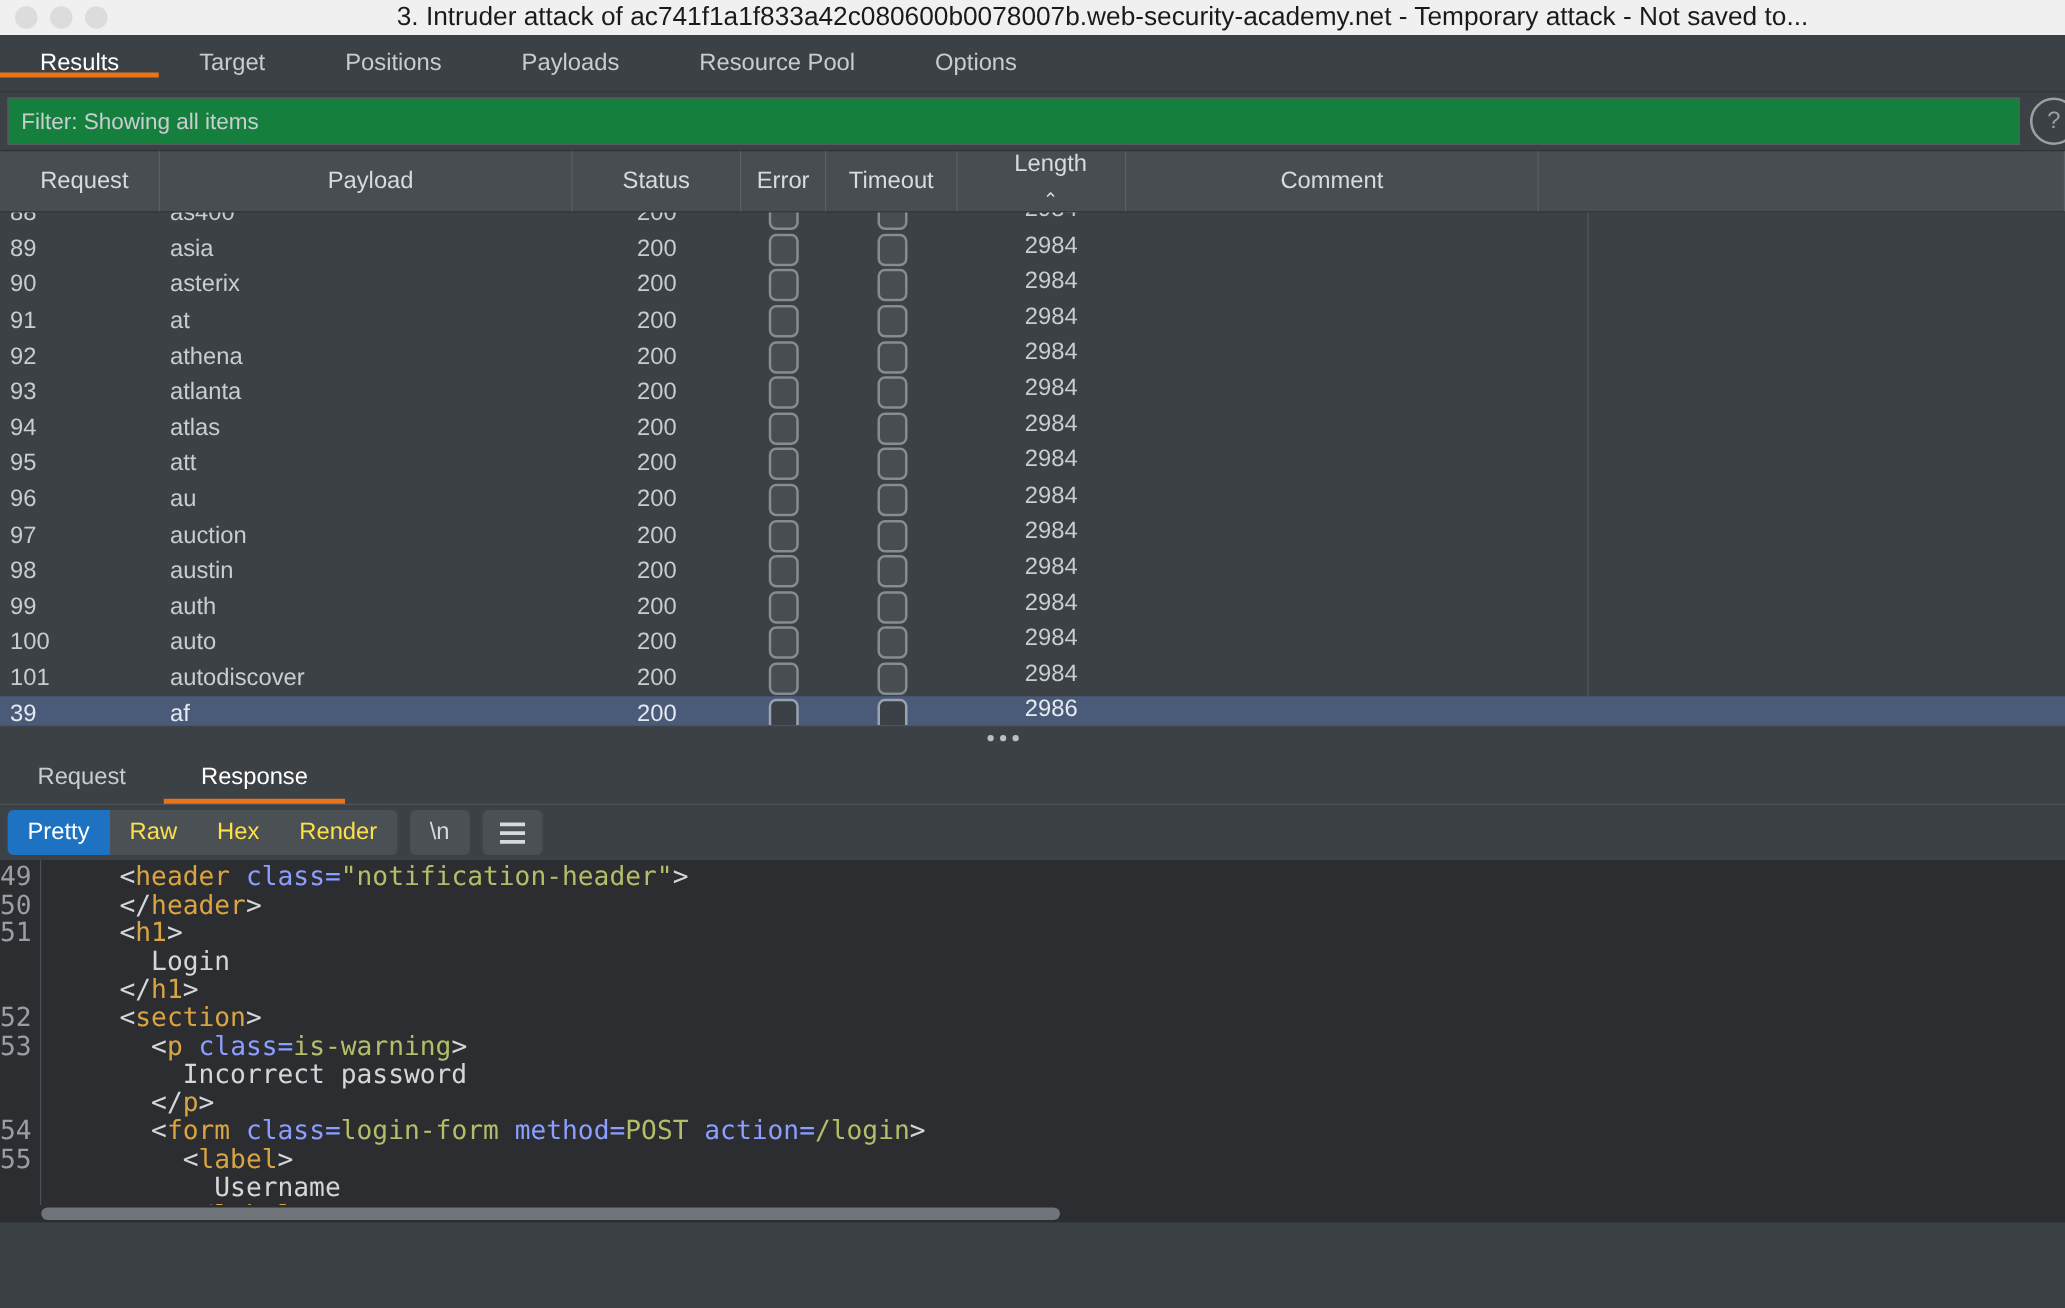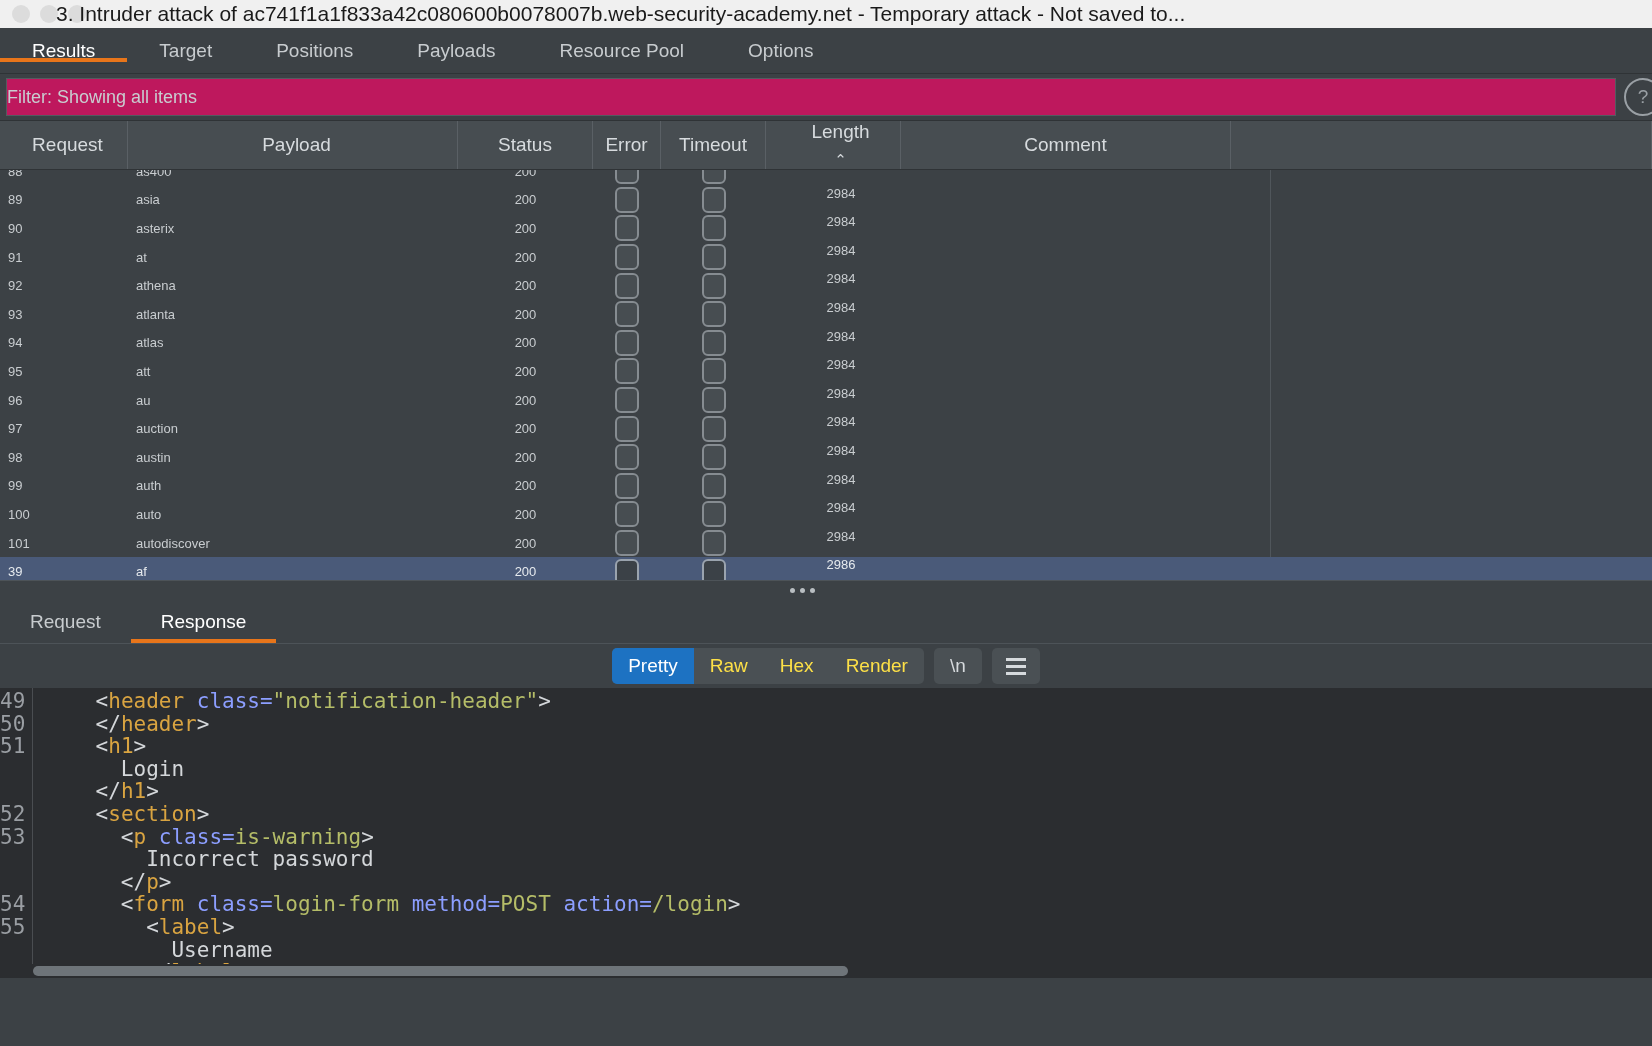--- a/index.html
+++ b/index.html
@@ -17,25 +17,26 @@
     display: flex;
     align-items: center;
     padding-left: 12px;
     position: relative;
   }
   .traffic { display: flex; gap: 10px; align-items: center; }
   .dot { width: 18px; height: 18px; border-radius: 50%; background: #dcdcdc; }
   .title-text {
     position: absolute;
     left: 0; right: 0;
+    text-align: center;
     font-size: 21px;
     color: #1a1a1a;
     white-space: nowrap;
     overflow: hidden;
-    padding-left: 56px;
+    padding-left: 120px;
     padding-right: 8px;
   }
 
   
   .tabstrip {
     height: 46px;
     background: #3c4145;
     display: flex;
     align-items: center;
     border-bottom: 1px solid #2f3336;
@@ -62,24 +63,25 @@
     height: 46px;
     background: #3c4145;
     display: flex;
     align-items: center;
     padding: 0 6px;
     gap: 8px;
   }
   .filter-field {
     flex: 1;
     height: 38px;
-    background: #be185d;
+    background: #15803d;
     border: 1px solid #555b60;
     display: flex;
     align-items: center;
+    padding-left: 10px;
     font-size: 18px;
     color: #c9cdd0;
   }
   .help-circle {
     width: 38px; height: 38px;
     min-width: 38px;
     border-radius: 50%;
     border: 2px solid #9aa0a5;
     display: flex; align-items: center; justify-content: center;
     color: #9aa0a5;
@@ -111,21 +113,21 @@
     height: 100%;
     gap: 8px;
     cursor: default;
   }
   .sort-chevron { font-size: 15px; color: #d7dbde; display:inline-block; }
   .tbody { flex: 1 1 auto; overflow: hidden; position: relative; }
   .tr {
     display: flex;
     height: 28.6px;
     align-items: center;
-    font-size: 13px;
+    font-size: 19px;
     color: #c9cdd0;
   }
   .tr.selected { background: #4a5a79; color: #e6eaee; }
   .td { display: flex; align-items: center; height: 100%; }
   .c-req    { width: 128px; padding-left: 8px; }
   .c-pay    { width: 330px; padding-left: 8px; }
   .c-status { width: 135px; justify-content: center; }
   .c-err    { width: 68px;  justify-content: center; }
   .c-time   { width: 105px; justify-content: center; }
   .c-len    { width: 135px; padding-left: 15px; flex-direction: column; }
@@ -183,21 +185,20 @@
     background: #e8751a;
   }
 
   .viewbar {
     height: 44px;
     display: flex;
     align-items: center;
     gap: 10px;
     padding: 0 6px;
     background: #3c4145;
-    justify-content: center;
   }
   .seg {
     display: flex;
     background: #4a5054;
     border-radius: 5px;
     overflow: hidden;
     height: 36px;
   }
   .seg-item {
     display: flex; align-items: center; justify-content: center;

